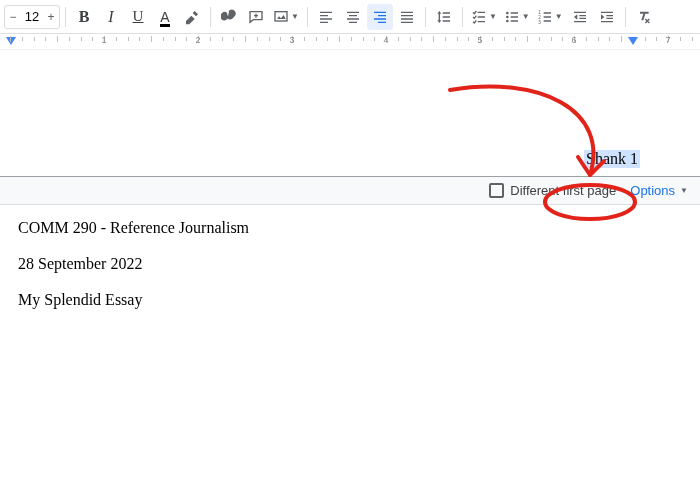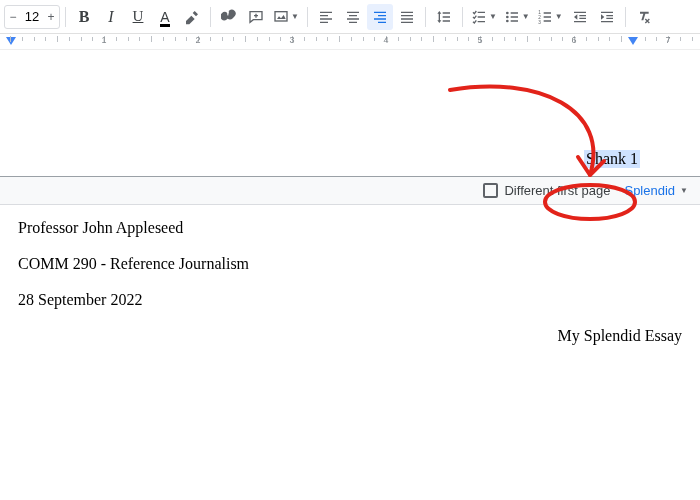--- a/index.html
+++ b/index.html
@@ -100,21 +100,21 @@
   .dfp { display:flex;align-items:center;gap:6px; cursor:pointer;}
   .options-link { color:#1a73e8; cursor:pointer; display:flex;align-items:center;gap:3px;}
   
   .body-text {
     padding: 14px 18px;
     font-family: "Times New Roman", serif;
     font-size: 16px;
     color:#000;
   }
   .body-text p { margin: 0 0 18px 0; }
-  .essay-title { text-align:right; }
+  .essay-title { text-align:left; }
 
   .annotation {
     position:absolute;
     pointer-events:none;
     z-index:50;
   }
 </style>
 </head>
 <body>
 
@@ -328,27 +328,26 @@
   <div class="header-zone">
     <span class="header-text">Shank 1</span>
   </div>
 
   <div class="header-controls">
     <label class="dfp">
       <span class="checkbox"></span>
       <span>Different first page</span>
     </label>
     <span class="options-link">
-      <span>Splendid</span>
+      <span>Options</span>
       <span class="dd-caret">▼</span>
     </span>
   </div>
 
   <div class="body-text">
-    <p>Professor John Appleseed</p>
     <p>COMM 290 - Reference Journalism</p>
     <p>28 September 2022</p>
     <p class="essay-title">My Splendid Essay</p>
   </div>
 
   <svg class="annotation" style="left:420px; top:30px;" width="260" height="150">
     <path d="M 30 10 C 120 -5, 190 30, 170 95" stroke="#e2231a" stroke-width="4" fill="none" stroke-linecap="round"></path>
     <path d="M 170 95 l -12 -18 M 170 95 l 14 -14" stroke="#e2231a" stroke-width="4" fill="none" stroke-linecap="round"></path>
     <ellipse cx="170" cy="122" rx="45" ry="17" stroke="#e2231a" stroke-width="4" fill="none"></ellipse>
   </svg>

